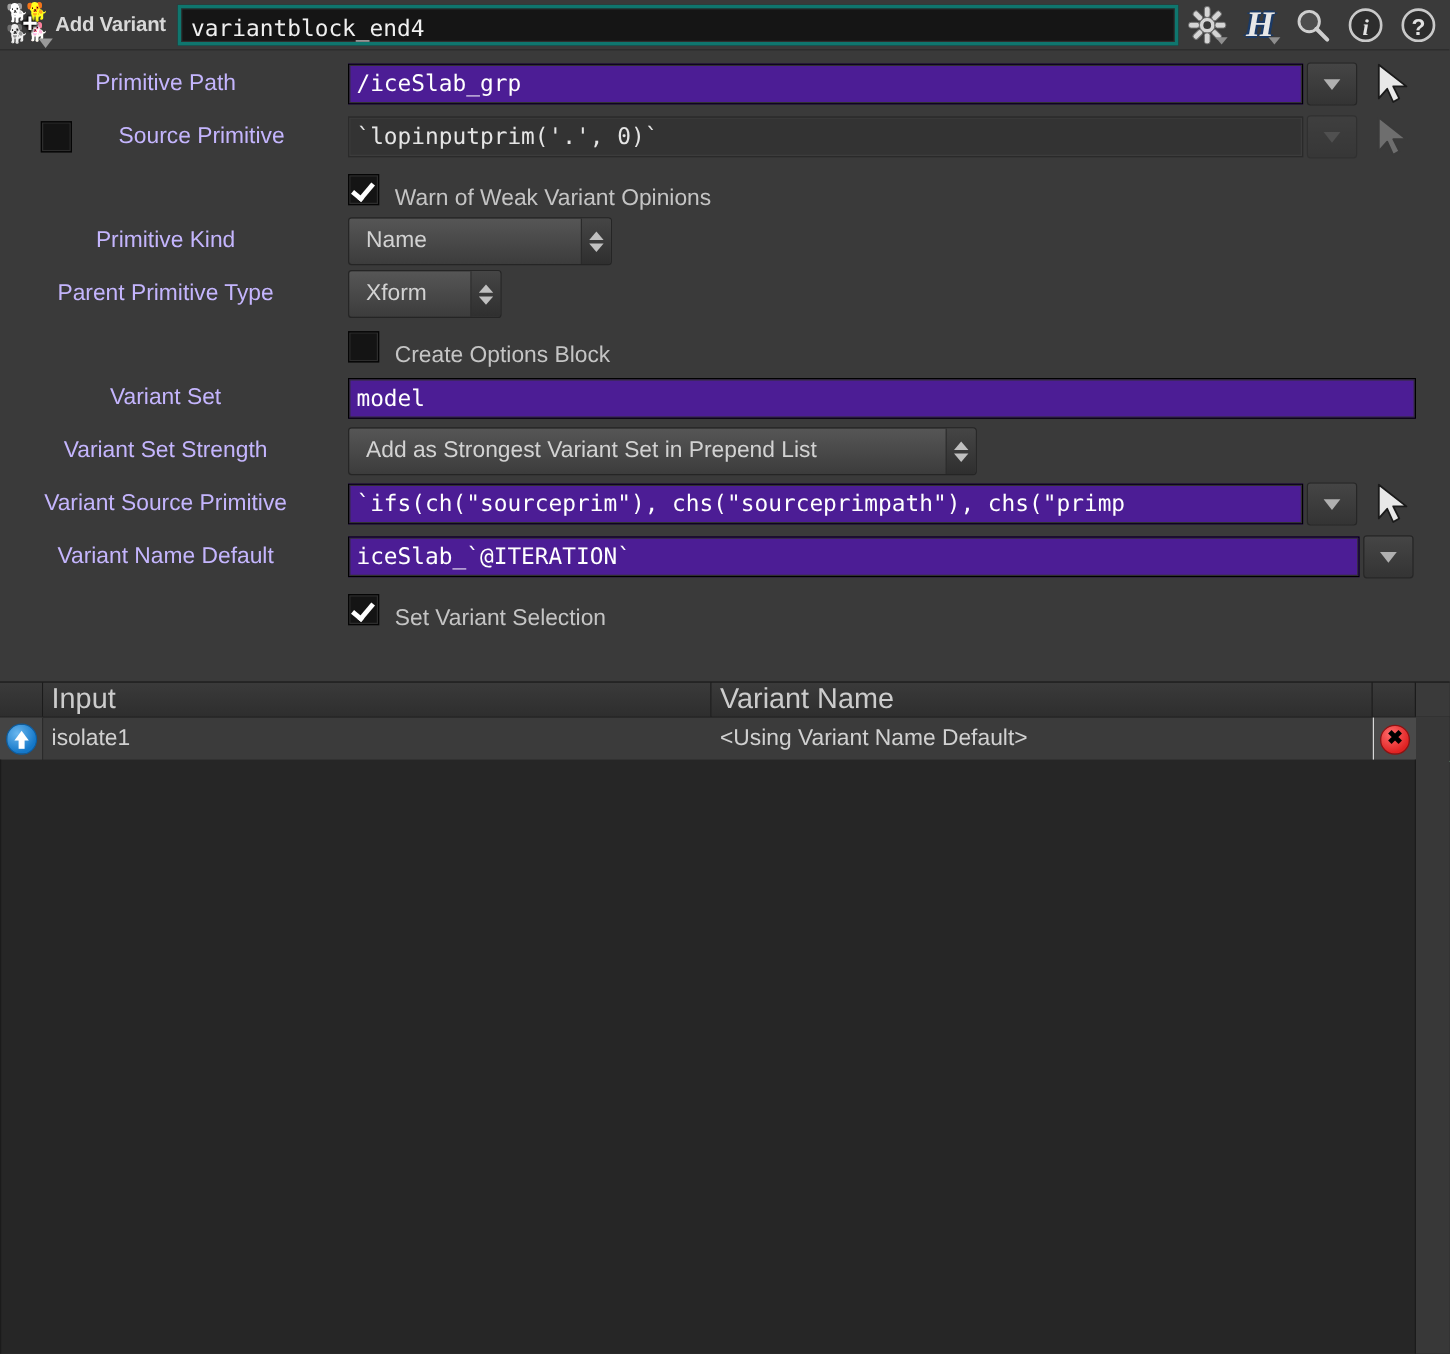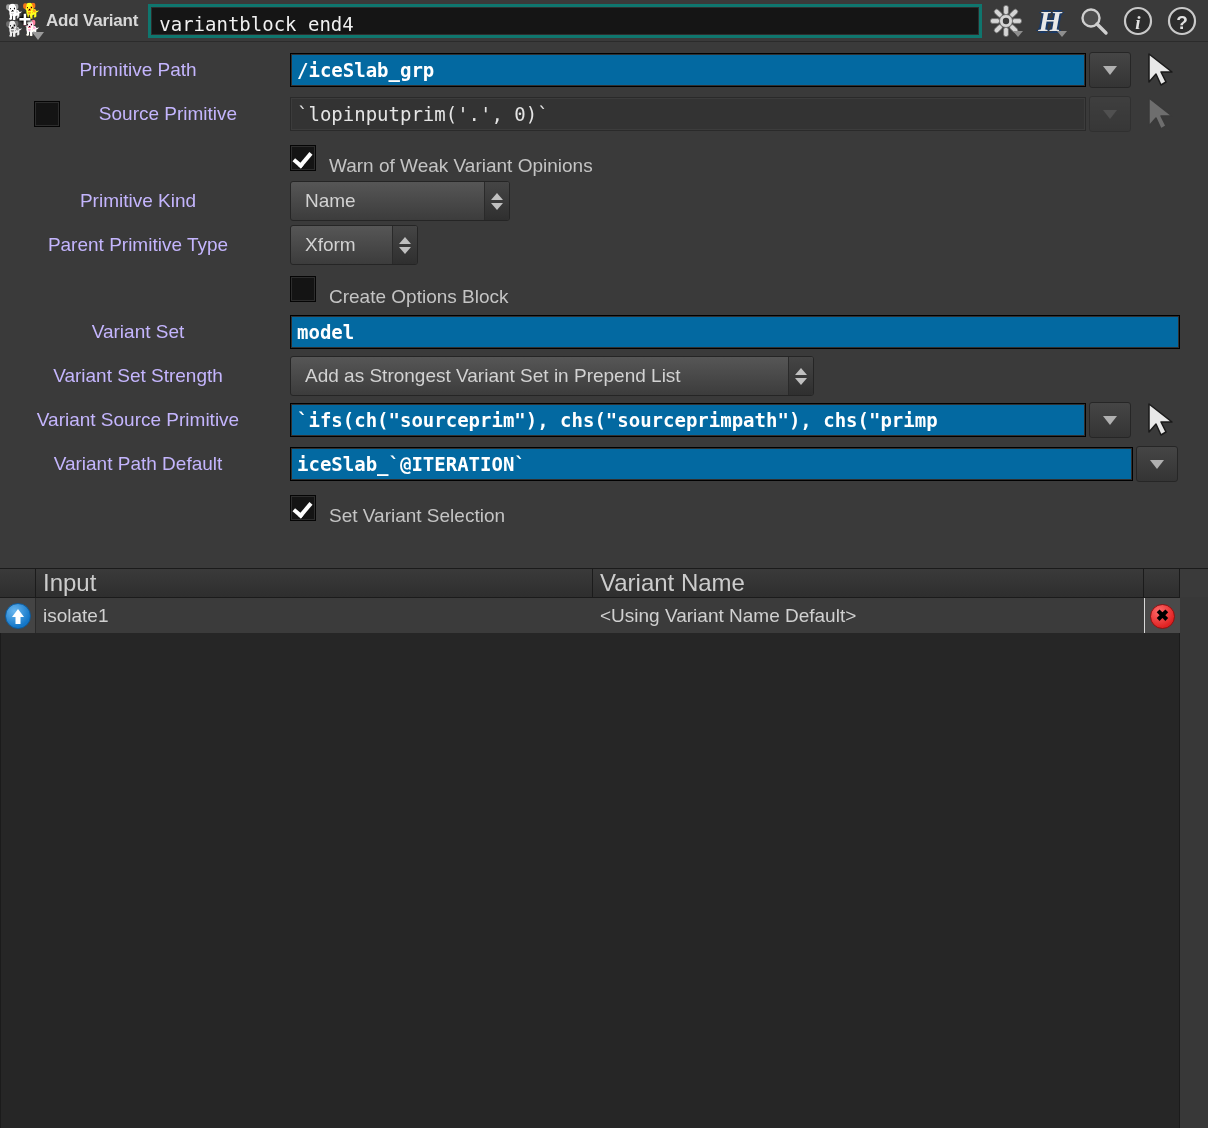--- a/index.html
+++ b/index.html
@@ -126,26 +126,26 @@
     padding-right: 14px;
     box-sizing: border-box;
     font-size: 19px;
     color: #c4b5fd;
     white-space: nowrap;
   }
   .ctrl { display: flex; align-items: center; flex: 1 1 auto; }
 
   .textfield {
     height: 34px;
-    background: #0369a1;
+    background: #4c1d95;
     border: 1px solid #000;
     box-shadow: inset 0 0 0 1px #303030;
     color: #ffffff;
     font-family: "DejaVu Sans Mono", monospace;
-    font-weight: bold;
+    font-weight: normal;
     font-size: 19px;
     line-height: 33px;
     padding: 0 6px;
     box-sizing: border-box;
     overflow: hidden;
     white-space: nowrap;
     text-overflow: clip;
   }
   .textfield.disabled {
     background: #333333;
@@ -557,21 +557,21 @@
       </div>
       <div class="pickbtn">
         <svg width="34" height="36" viewBox="0 0 34 36" aria-hidden="true">
           <path d="M4 2 L4 30 L11 22 L16 33 L21 30 L16 20 L27 20 Z" fill="#e8e8e8" stroke="#1a1a1a" stroke-width="1.5" stroke-linejoin="round"></path>
         </svg>
       </div>
     </div>
   </div>
 
   <div class="row">
-    <div class="label">Variant Path Default</div>
+    <div class="label">Variant Name Default</div>
     <div class="ctrl">
       <div class="textfield" style="width:843px;">iceSlab_`@ITERATION`</div>
       <div class="dropbtn">
         <i></i>
       </div>
     </div>
   </div>
 
   <div class="row compact">
     <div class="label"></div>

